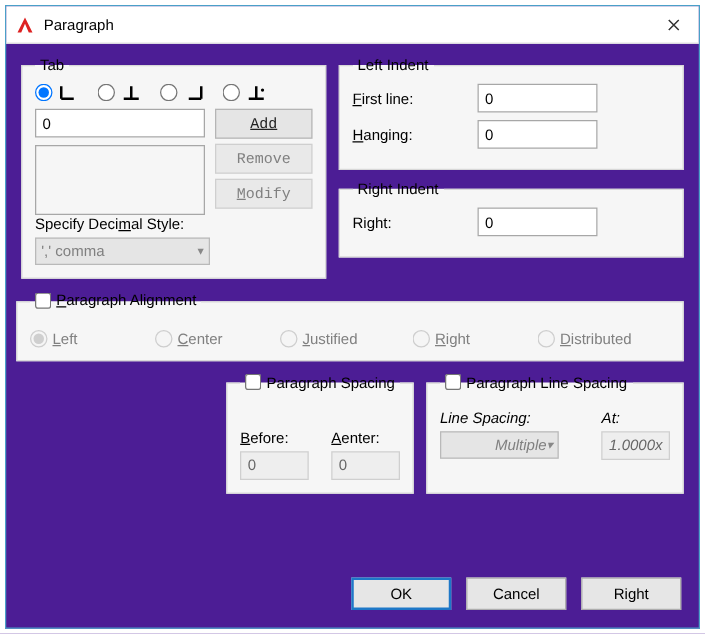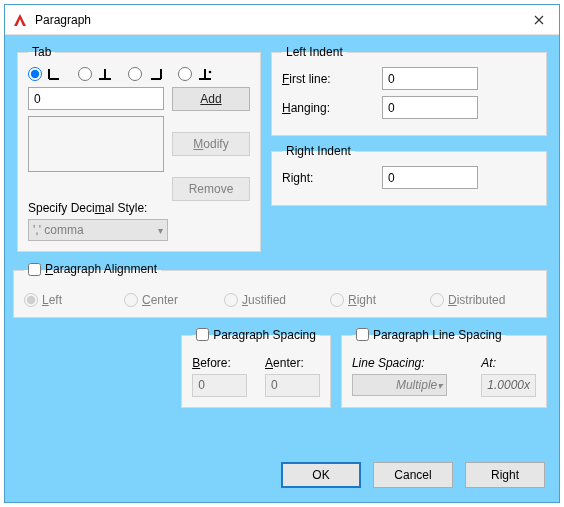--- a/index.html
+++ b/index.html
@@ -8,21 +8,21 @@
     padding: 4px;
     background: #fff;
     font-family: "Segoe UI", Tahoma, sans-serif;
     font-size: 12px;
     color: #000;
   }
   .dialog {
     width: 556px;
     height: 499px;
     border: 1px solid #4aa0c8;
-    background: #7dd3fc;
+    background: #4c1d95;
     position: relative;
     display: flex;
     flex-direction: column;
   }
   .titlebar {
     height: 30px;
     background: #fff;
     border-bottom: 1px solid #e0e0e0;
     display: flex;
     align-items: center;
@@ -63,21 +63,21 @@
   .tabicon-label {
     display: inline-flex; align-items: center; gap: 4px;
   }
   input[type=radio] { margin: 0; width: 14px; height: 14px; }
   input[type=checkbox] { margin: 0; width: 13px; height: 13px; vertical-align: middle; }
   .tabicon-glyph {
     display: inline-block; width: 18px; height: 14px;
   }
   .tabvalrow { display: flex; gap: 8px; align-items: flex-start; }
   .tabvalrow .valcol { flex: 1; display: flex; flex-direction: column; gap: 6px; }
-  .tabvalrow .btncol { width: 78px; display: flex; flex-direction: column; gap: 21px; }
+  .tabvalrow .btncol { width: 78px; display: flex; flex-direction: column; gap: 4px; font-family: Liberation Mono, monospace; }
   input[type=text].field {
     width: 100%; height: 23px;
     border: 1px solid #a7a7a7;
     background: #fff; padding: 0 5px;
     font: inherit;
   }
   .listbox {
     width: 100%; height: 56px;
     border: 1px solid #a7a7a7;
     background: #f6f6f6;
@@ -100,21 +100,21 @@
   .combo .chev { font-size: 10px; color: #888; }
   .indentrow { display: flex; align-items: center; margin-bottom: 6px; }
   .indentrow .lbl { width: 100px; }
   .indentrow input.field { width: 96px; }
   .grouptitle-check { display: inline-flex; align-items: center; gap: 4px; }
   .alignrow { display: flex; gap: 0; margin-top: 6px; color: #888; }
   .alignitem { display: inline-flex; align-items: center; gap: 4px; width: 100px; }
   .alignitem.wide { width: 106px; }
   .row3 { display: flex; gap: 10px; }
   .row3 fieldset { flex: 1; }
-  .spacingcols { display: flex; gap: 18px; margin-top: 4px; }
+  .spacingcols { display: flex; gap: 18px; margin-top: 20px; }
   .spacingcols .col { flex: 1; display: flex; flex-direction: column; gap: 4px; }
   .footer {
     padding: 10px 14px 14px 0;
     display: flex; justify-content: flex-end; gap: 12px;
   }
   .footer .dbtn {
     width: 80px; height: 26px; border: 1px solid #adadad; background: #e6e6e6;
     font: inherit; text-align: center; line-height: 24px;
   }
   .footer .dbtn.default { border: 2px solid #1e78c8; line-height: 22px; }
@@ -186,22 +186,22 @@
             </span>
           </label>
         </div>
         <div class="tabvalrow">
           <div class="valcol">
             <input type="text" class="field" value="0" style="">
             <div class="listbox"></div>
           </div>
           <div class="btncol">
             <div class="btn"><span class="u">Add</span></div>
+            <div class="btn disabled"><span>Remove</span></div>
             <div class="btn disabled"><span style="text-decoration:underline">M</span><span>odify</span></div>
-            <div class="btn disabled"><span>Remove</span></div>
           </div>
         </div>
         <div class="spec-label">
           <span>Specify Deci</span><span class="u">m</span><span>al Style:</span>
         </div>
         <div class="combo disabled">
           <span>',' comma</span>
           <span class="chev">▾</span>
         </div>
       </fieldset>

